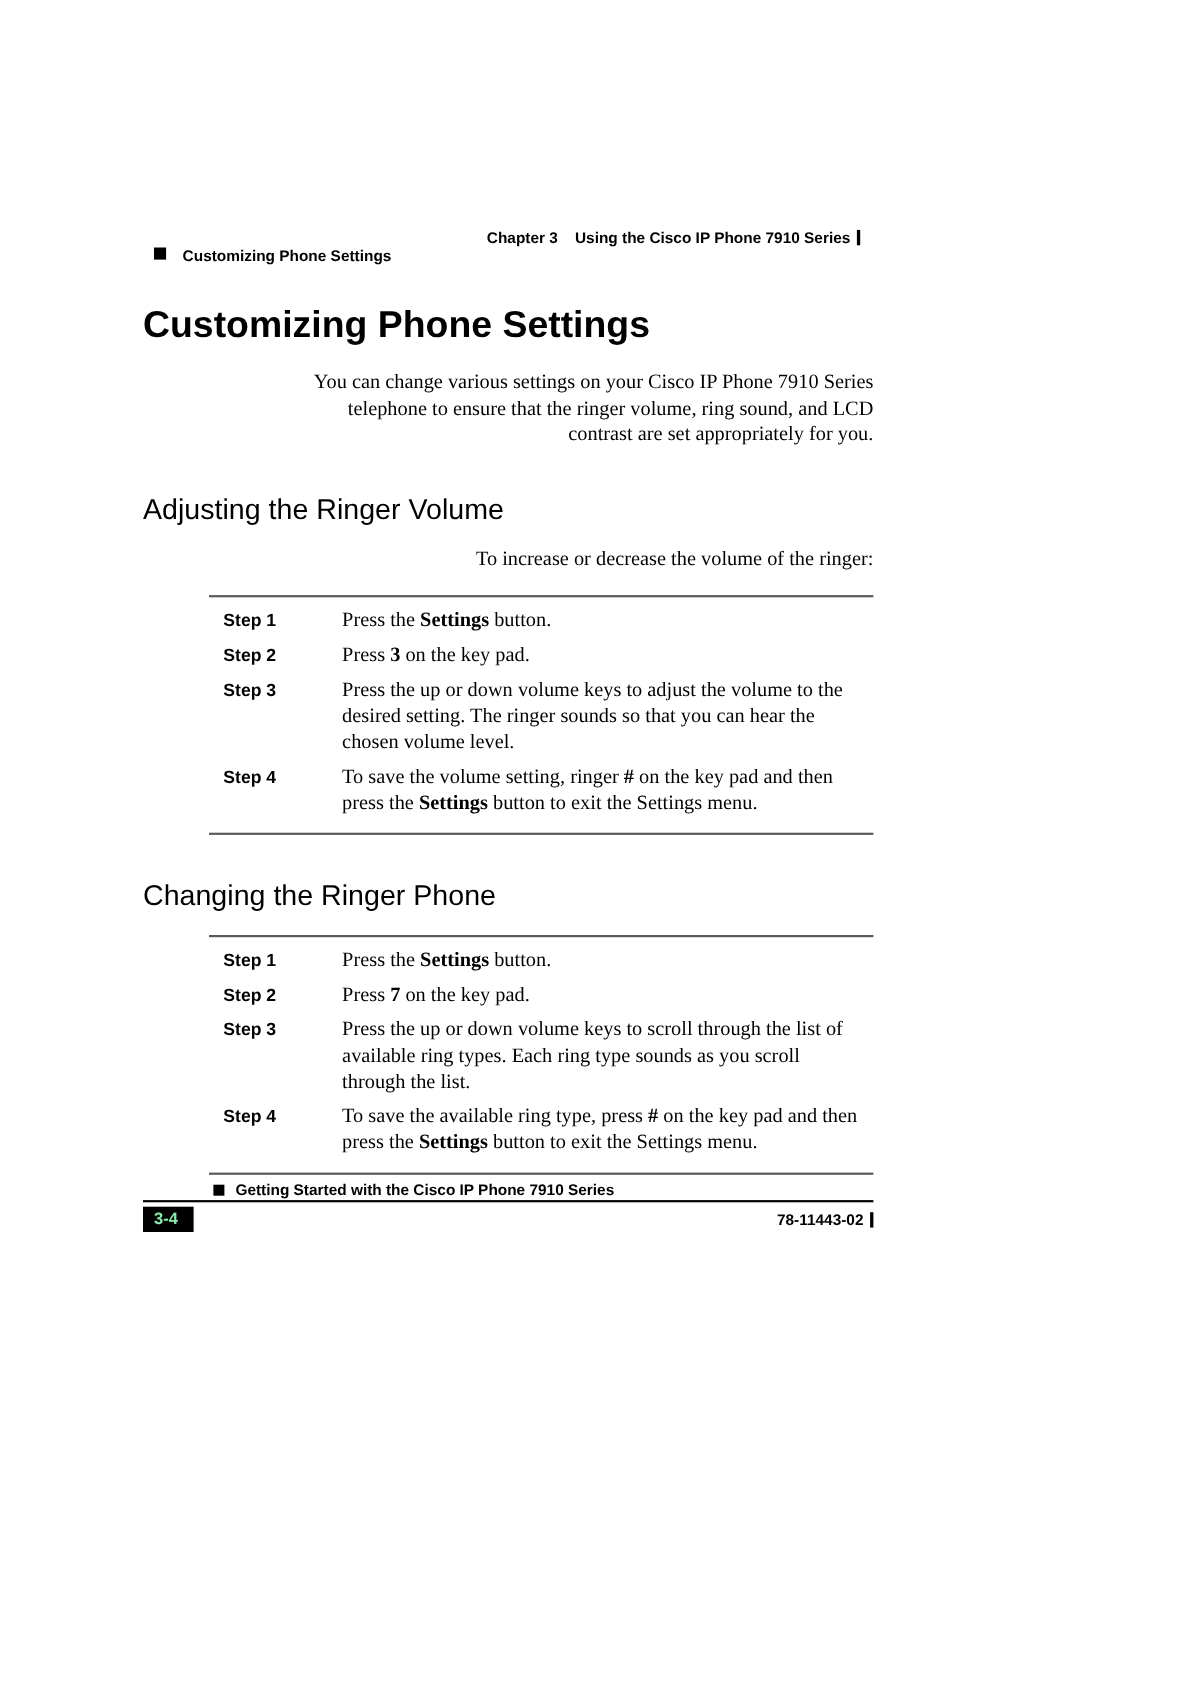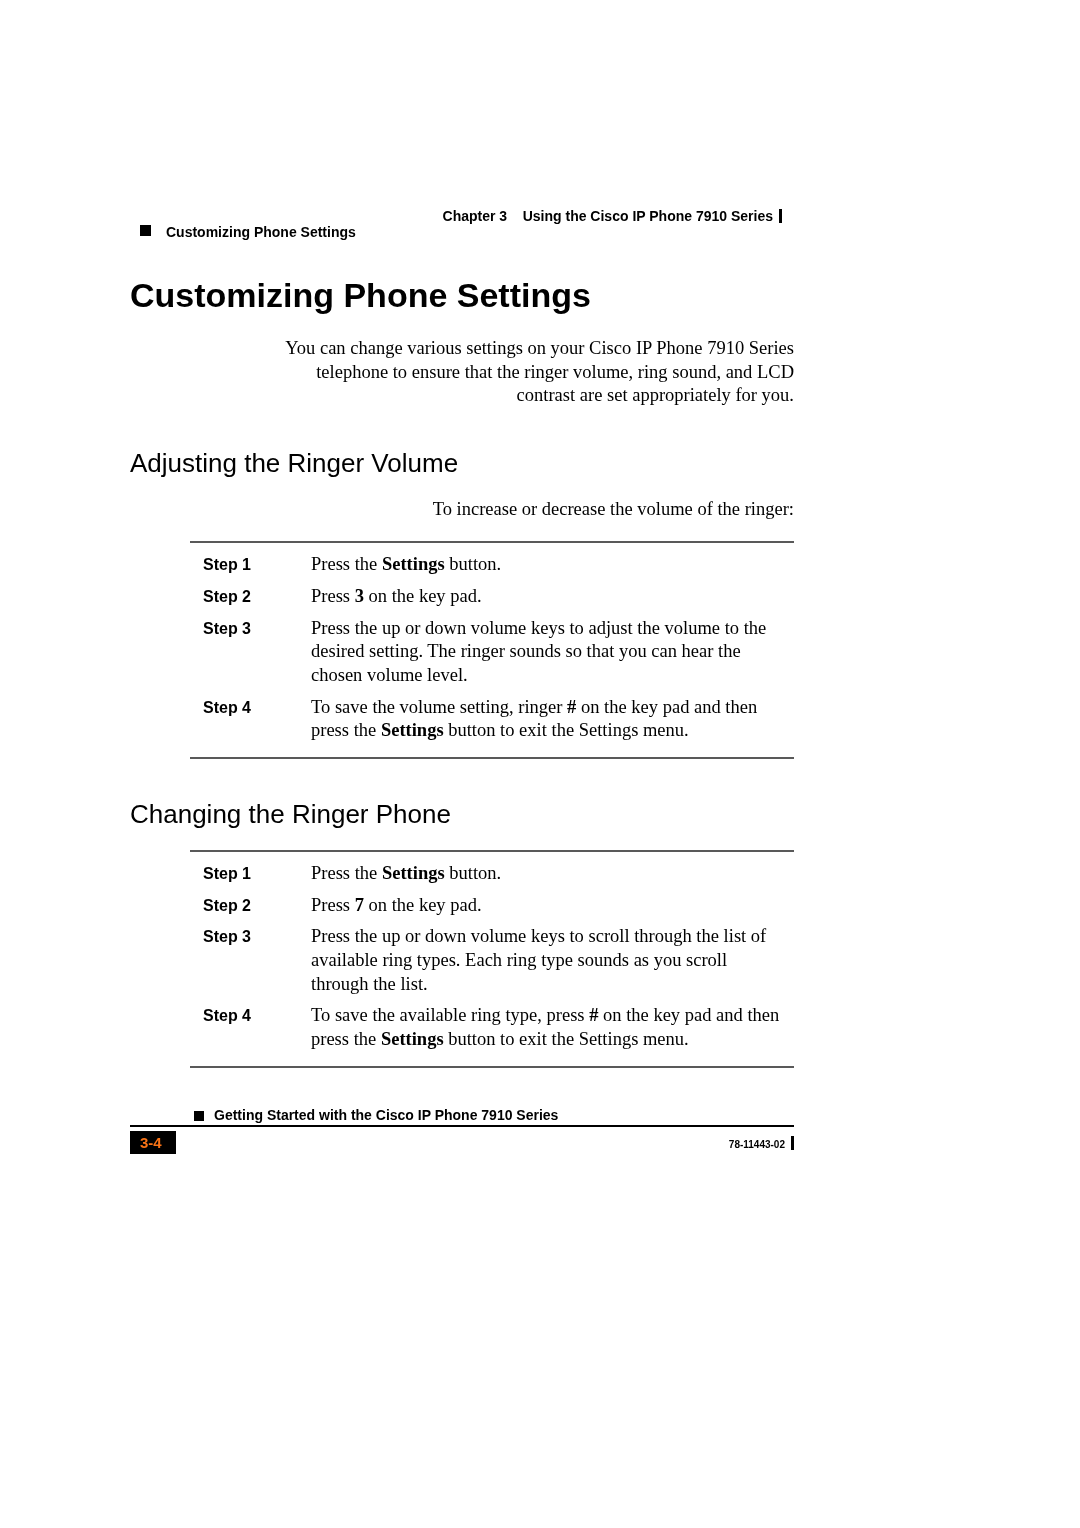--- a/index.html
+++ b/index.html
@@ -103,21 +103,21 @@
     width: 72px;
     flex-shrink: 0;
     padding-top: 2px;
   }
   .step-text { flex: 1; }
   .b { font-weight: bold; }
   .footer-area {
     position: absolute;
     left: 130px;
     right: 126px;
-    top: 1107px;
+    top: 1073px;
   }
   .footer-title-row {
     border-bottom: 2px solid #000;
     padding-bottom: 2px;
     display: flex;
     align-items: flex-end;
   }
   .footer-bullet {
     width: 10px;
     height: 10px;
@@ -132,30 +132,30 @@
     font-size: 14px;
   }
   .footer-bottom {
     display: flex;
     justify-content: space-between;
     align-items: center;
     margin-top: 4px;
   }
   .page-num-box {
     background: #000;
-    color: #f97316;
+    color: #86efac;
     font-family: Arial, Helvetica, sans-serif;
     font-weight: bold;
     font-size: 15px;
     padding: 3px 14px 3px 10px;
   }
   .doc-num {
     font-family: Arial, Helvetica, sans-serif;
     font-weight: bold;
-    font-size: 10px;
+    font-size: 14px;
   }
   .doc-num .bar {
     display: inline-block;
     width: 3px;
     height: 14px;
     background: #000;
     vertical-align: -2px;
     margin-left: 6px;
   }
 </style>

